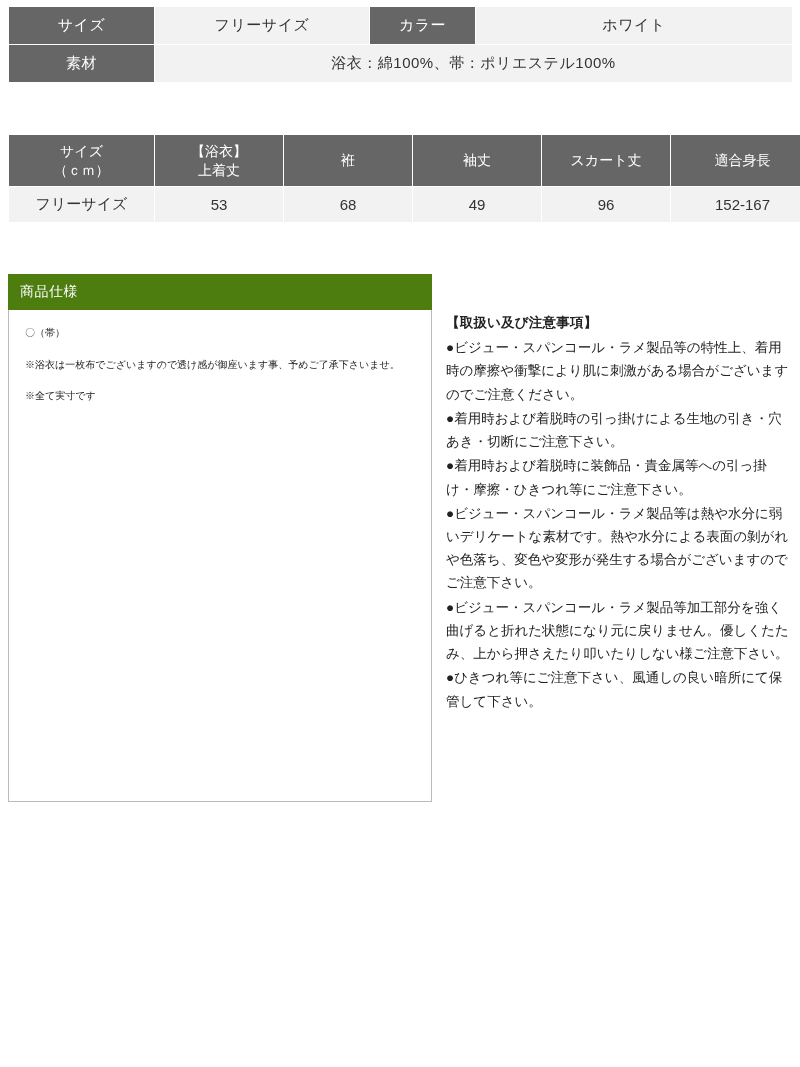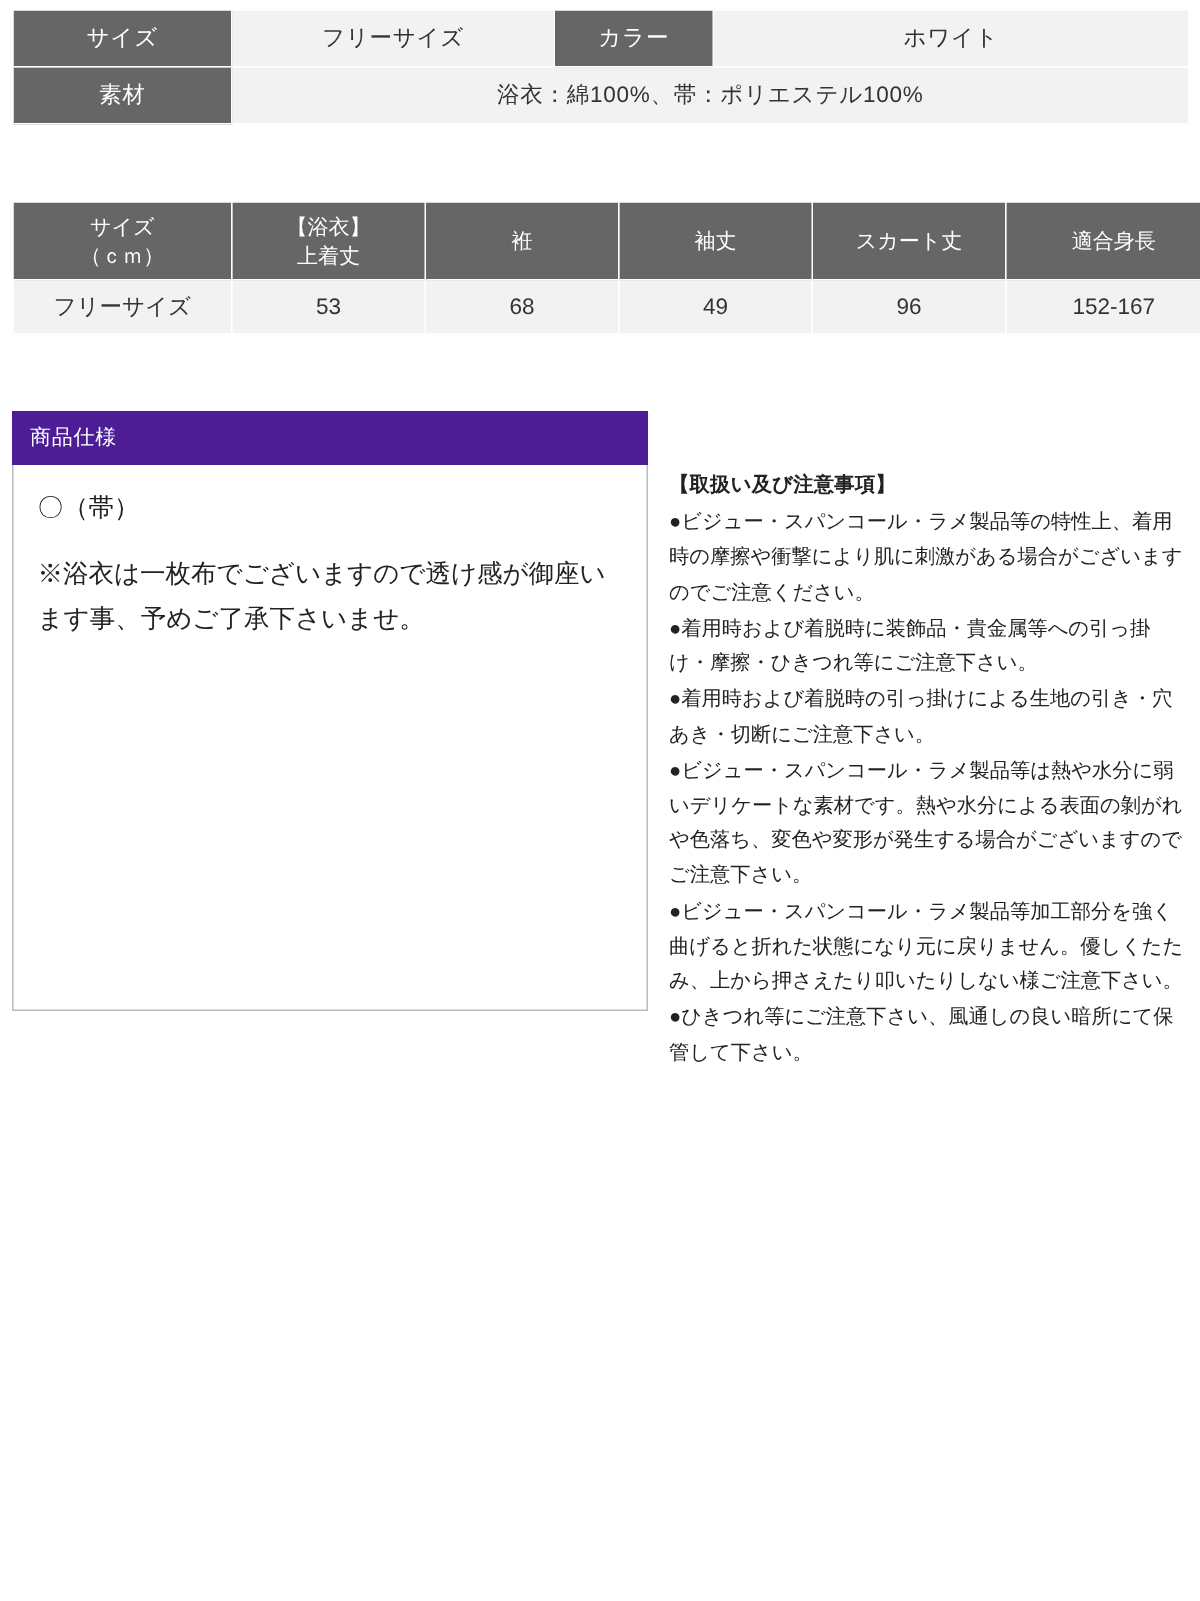--- a/index.html
+++ b/index.html
@@ -80,32 +80,32 @@
   }
 
   
   #panel-product-spec {
     position: absolute;
     left: 8px;
     top: 274px;
     width: 424px;
   }
   .panel-title {
-    background: #4c1d95;
+    background: #4d7c0f;
     color: #ffffff;
     font-size: 14px;
     padding: 9px 12px;
     letter-spacing: 0.5px;
   }
   .panel-body {
     border: 1px solid #bbbbbb;
     border-top: none;
-    height: 364px;
+    height: 492px;
     padding: 14px 16px;
-    font-size: 17px;
+    font-size: 10px;
     line-height: 1.75;
     color: #222222;
   }
   .panel-body p { margin: 0 0 14px 0; }
   .panel-body p.tight { margin-bottom: 0; }
 
   #panel-care {
     position: absolute;
     left: 446px;
     top: 296px;
@@ -173,28 +173,29 @@
       <td>152-167</td>
     </tr>
   </tbody>
     </table>
 
   <div id="panel-product-spec">
     <div class="panel-title">商品仕様</div>
     <div class="panel-body">
       <p>〇（帯）</p>
       <p>※浴衣は一枚布でございますので透け感が御座います事、予めご了承下さいませ。</p>
+      <p class="tight">※全て実寸です</p>
     </div>
   </div>
 
   <div id="panel-care">
     <p class="care-title">【取扱い及び注意事項】</p>
     <ul>
       <li>●ビジュー・スパンコール・ラメ製品等の特性上、着用時の摩擦や衝撃により肌に刺激がある場合がございますのでご注意ください。</li>
+      <li>●着用時および着脱時の引っ掛けによる生地の引き・穴あき・切断にご注意下さい。</li>
       <li>●着用時および着脱時に装飾品・貴金属等への引っ掛け・摩擦・ひきつれ等にご注意下さい。</li>
-      <li>●着用時および着脱時の引っ掛けによる生地の引き・穴あき・切断にご注意下さい。</li>
       <li>●ビジュー・スパンコール・ラメ製品等は熱や水分に弱いデリケートな素材です。熱や水分による表面の剝がれや色落ち、変色や変形が発生する場合がございますのでご注意下さい。</li>
       <li>●ビジュー・スパンコール・ラメ製品等加工部分を強く曲げると折れた状態になり元に戻りません。優しくたたみ、上から押さえたり叩いたりしない様ご注意下さい。</li>
       <li>●ひきつれ等にご注意下さい、風通しの良い暗所にて保管して下さい。</li>
     </ul>
   </div>
 
 </div>
 
 </body></html>

